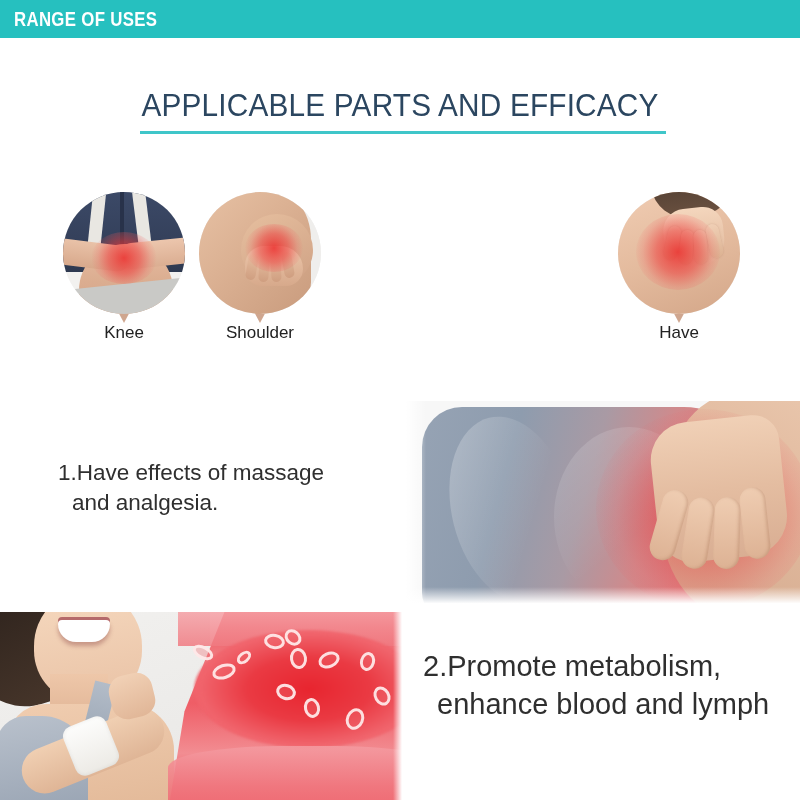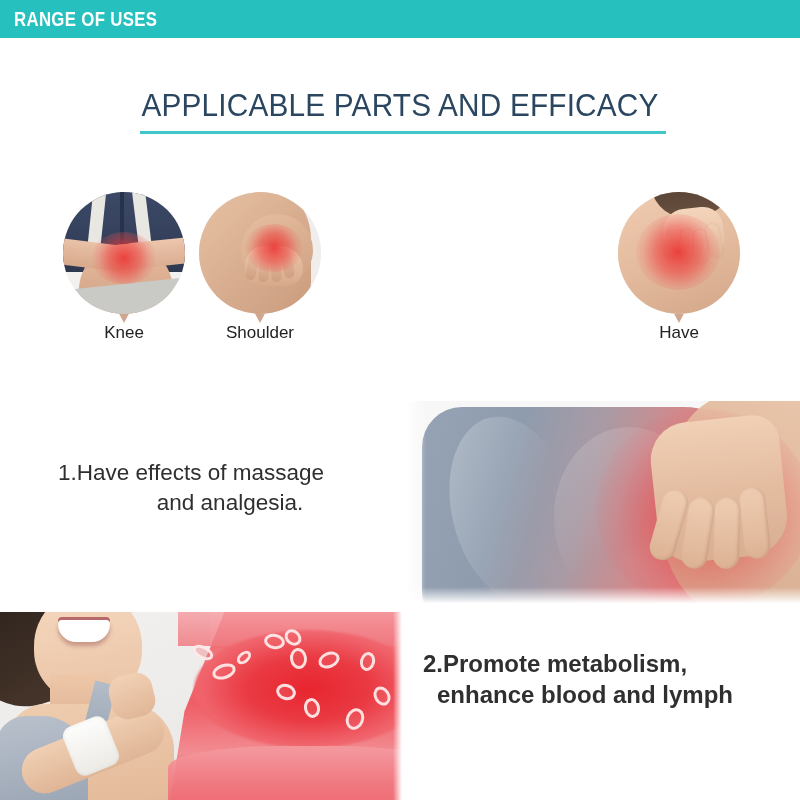--- a/index.html
+++ b/index.html
@@ -259,26 +259,26 @@
   .ph-nec .fn2{ left:62px; top:38px; transform:rotate(5deg); }
   .ph-nec .fn3{ left:76px; top:38px; transform:rotate(-3deg); }
   .ph-nec .fn4{ left:90px; top:32px; transform:rotate(-12deg); }
   .ph-nec .glow{ left:18px; top:22px; width:84px; height:76px; }
 
   
   .benefit1{
     position:absolute; left:58px; top:458px; width:330px;
     font-size:22.5px; color:#2f2f2f; line-height:1.33;
   }
-  .benefit1 .ln2{ display:block; padding-left:14px;text-align:center; }
+  .benefit1 .ln2{ display:block; padding-left:14px; }
 
   
   .benefit2{
     position:absolute; left:423px; top:648px; width:360px;
-    font-size:24px; color:#2f2f2f; line-height:1.3;font-weight:bold;
+    font-size:29px; color:#2f2f2f; line-height:1.3;
   }
   .benefit2 .ind{ display:block; padding-left:14px; }
 
   
   .photo-back{
     position:absolute; left:404px; top:401px; width:396px; height:204px;
     overflow:hidden; background:#fafafa;
   }
   .photo-back .bg{ position:absolute; inset:0; background:#f7f7f7; }
   .photo-back .tshirt{

